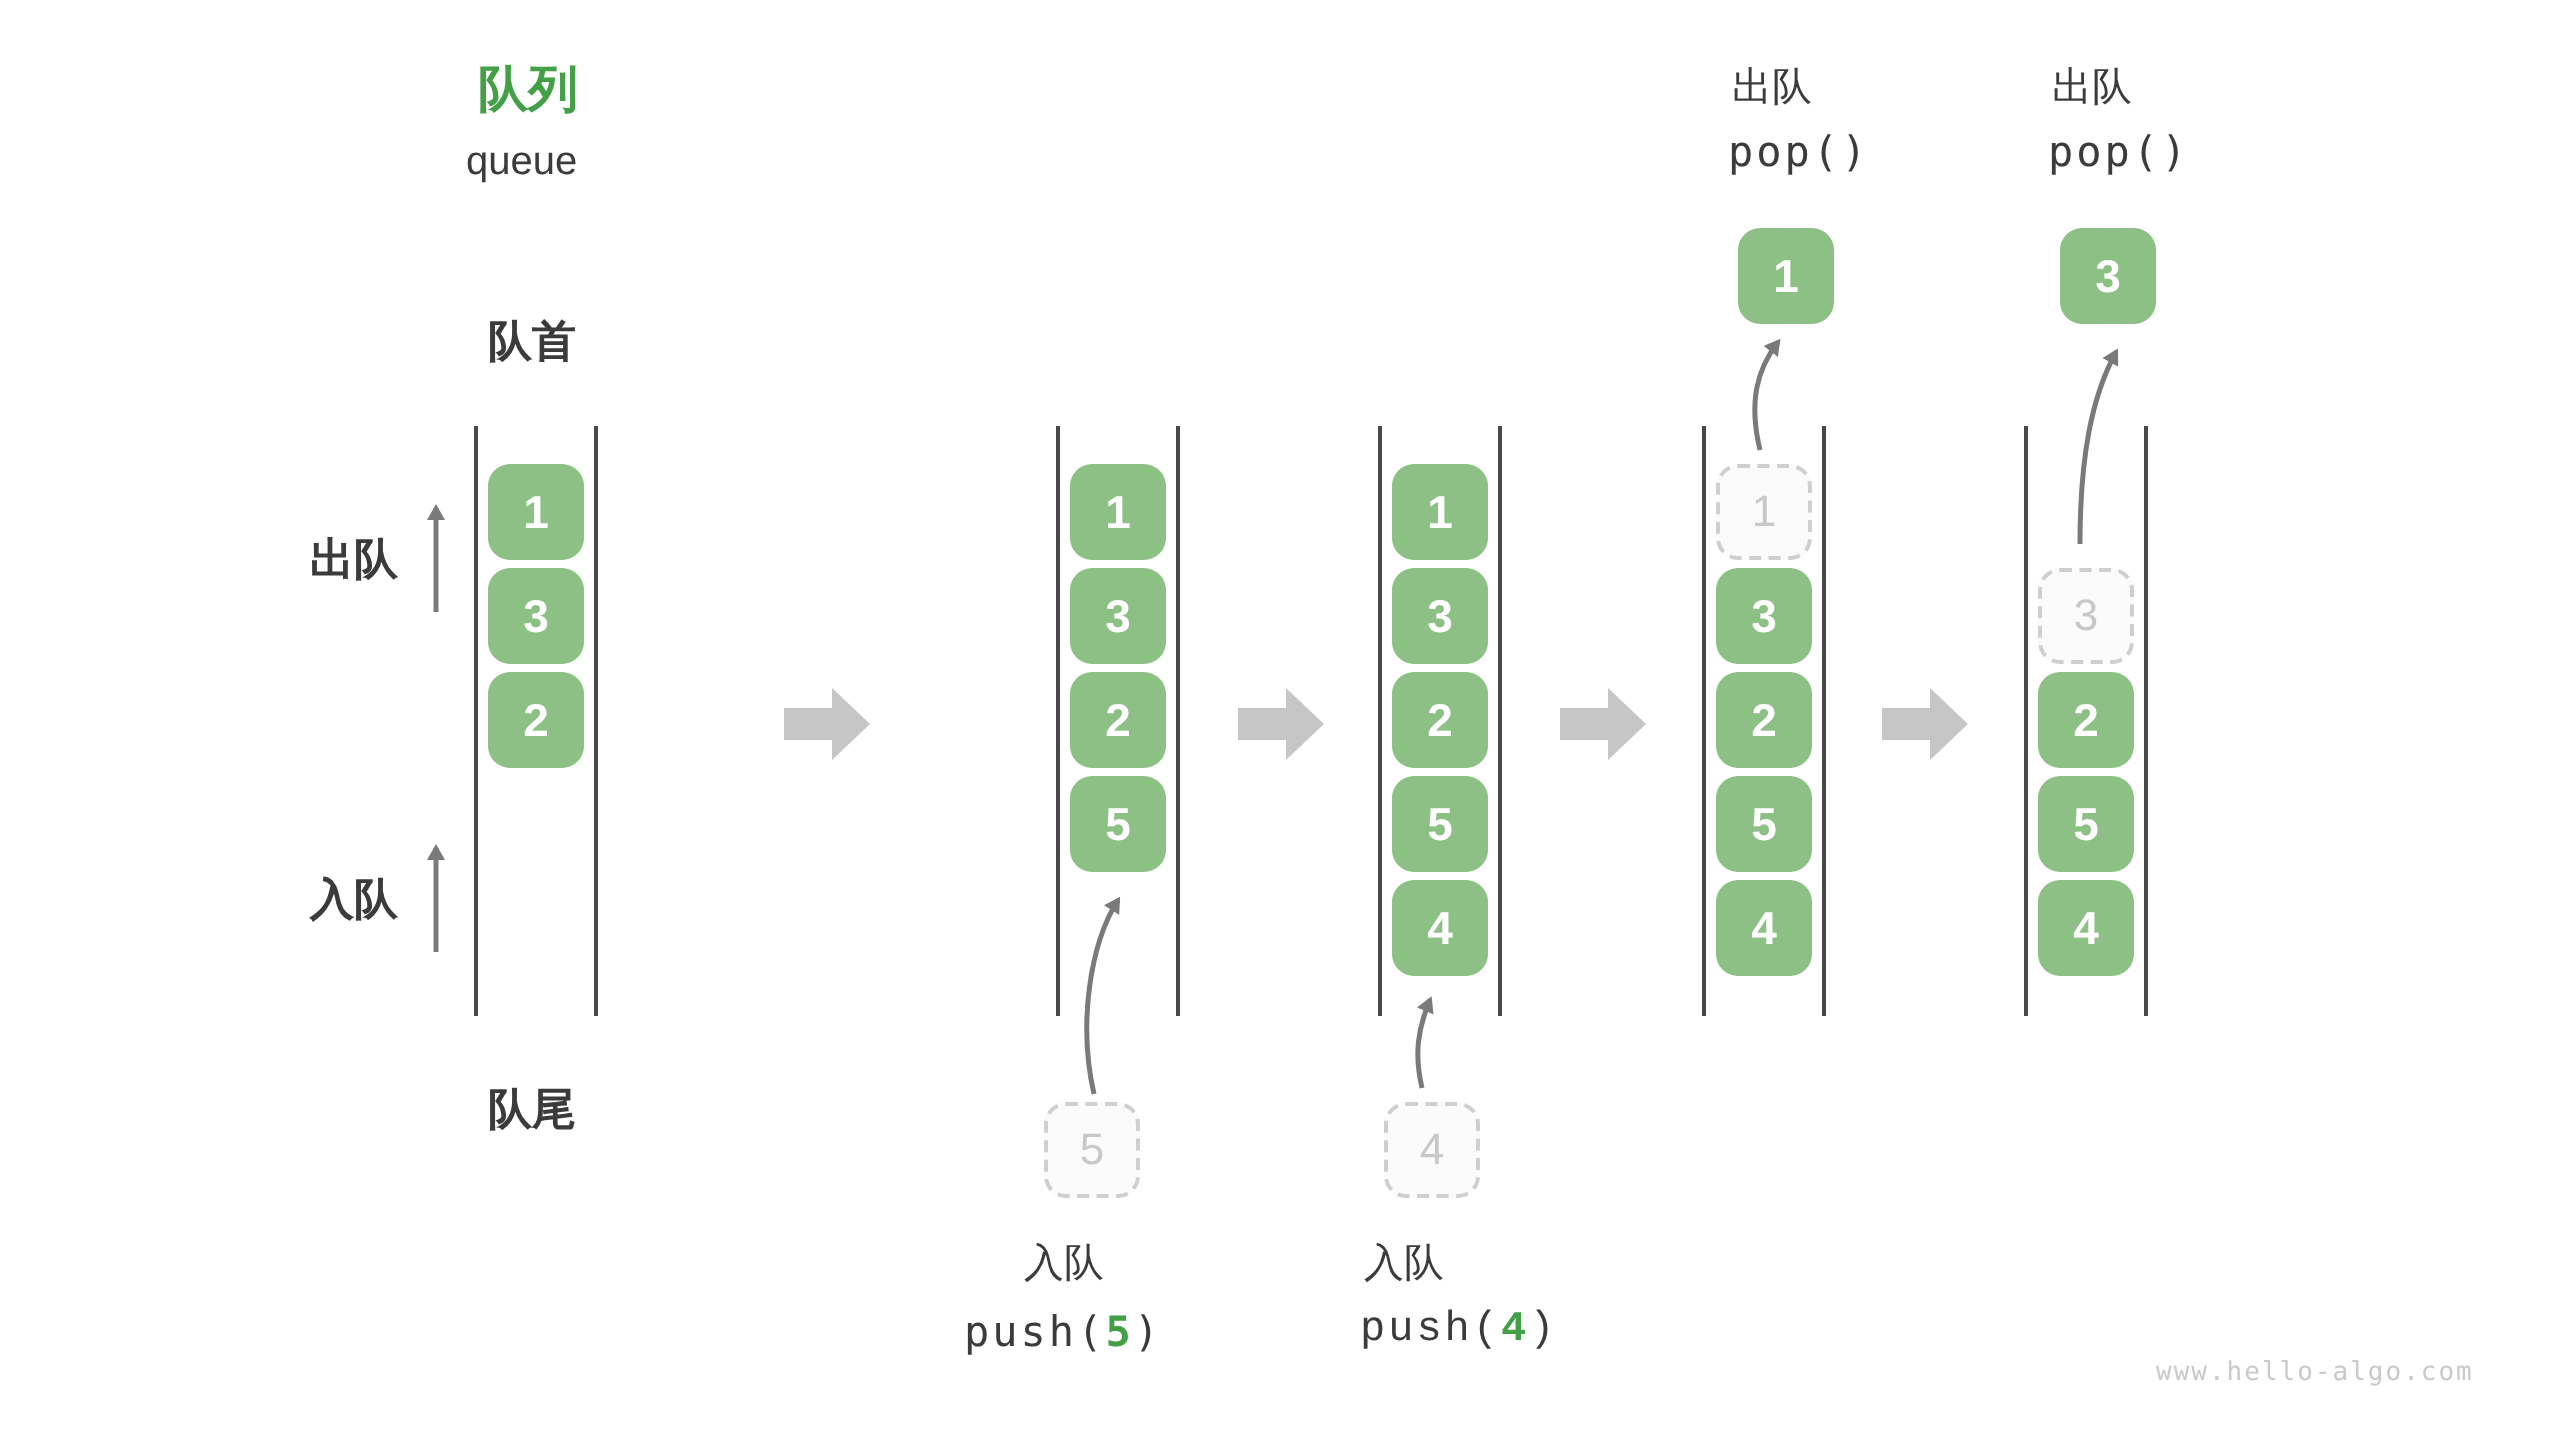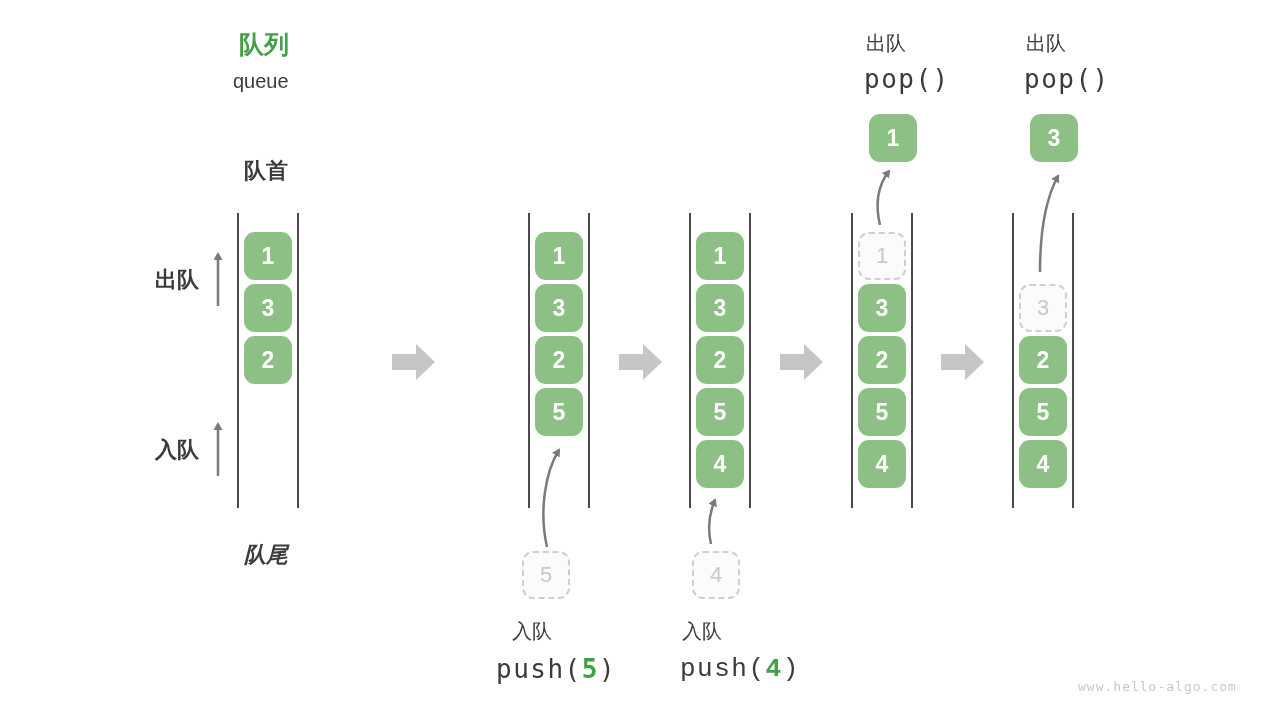--- a/index.html
+++ b/index.html
@@ -3,21 +3,21 @@
 <meta charset="utf-8">
 <style>
   html,body{margin:0;padding:0;background:#ffffff;}
   .canvas{position:relative;width:1240px;height:720px;background:#ffffff;overflow:hidden;
           font-family:"Liberation Sans","DejaVu Sans",sans-serif;color:#3b3b3b;}
   .abs{position:absolute;}
   .title-zh{font-size:25px;font-weight:bold;color:#43A047;}
   .title-en{font-size:20px;color:#3b3b3b;}
   .lbl{font-size:22px;font-weight:bold;color:#3b3b3b;white-space:nowrap;}
   .oplbl{font-size:20px;color:#3b3b3b;white-space:nowrap;}
-  .code{font-family:"DejaVu Sans Mono","Liberation Mono",monospace;font-size:26px;color:#3b3b3b;
+  .code{font-family:"DejaVu Sans Mono","Liberation Mono",monospace;font-size:21px;color:#3b3b3b;
         letter-spacing:1.5px;white-space:nowrap;}
   .code .arg{color:#43A047;font-weight:bold;}
   .wall{position:absolute;top:213px;height:295px;width:62px;box-sizing:border-box;
         border-left:2px solid #4a4a4a;border-right:2px solid #4a4a4a;}
   .box{position:absolute;width:48px;height:48px;border-radius:11px;background:#8CC084;
        color:#ffffff;font-size:23px;font-weight:bold;display:flex;align-items:center;
        justify-content:center;}
   .ghost{position:absolute;width:48px;height:48px;box-sizing:border-box;border-radius:11px;
          border:2px dashed #cfcfcf;background:#fbfbfb;color:#c8c8c8;font-size:22px;
          display:flex;align-items:center;justify-content:center;}
@@ -28,41 +28,41 @@
 </style>
 </head>
 <body>
 
 <div class="canvas">
 
   <div class="abs title-zh" style="left:239px;top:28px;">队列</div>
   <div class="abs title-en" style="left:233px;top:70px;">queue</div>
 
   <div class="abs lbl" style="left:244px;top:156px;">队首</div>
-  <div class="abs lbl" style="left:244px;top:540px;font-style:italic;">队尾</div>
+  <div class="abs lbl" style="left:244px;top:540px;">队尾</div>
   <div class="abs lbl" style="left:155px;top:265px;">出队</div>
   <div class="abs lbl" style="left:155px;top:435px;">入队</div>
 
   <div class="wall" style="left:237px;"></div>
   <div class="wall" style="left:528px;"></div>
   <div class="wall" style="left:689px;"></div>
   <div class="wall" style="left:851px;"></div>
   <div class="wall" style="left:1012px;"></div>
 
   <div class="box" style="left:244px;top:232px;">1</div>
   <div class="box" style="left:244px;top:284px;">3</div>
   <div class="box" style="left:244px;top:336px;">2</div>
 
   <div class="box" style="left:535px;top:232px;">1</div>
   <div class="box" style="left:535px;top:284px;">3</div>
   <div class="box" style="left:535px;top:336px;">2</div>
   <div class="box" style="left:535px;top:388px;">5</div>
   <div class="ghost" style="left:522px;top:551px;">5</div>
   <div class="abs oplbl" style="left:512px;top:618px;">入队</div>
-  <div class="abs code" style="left:496px;top:654px;"><span>push(</span><span class="arg">5</span><span>)</span></div>
+  <div class="abs code" style="left:482px;top:654px;"><span>push(</span><span class="arg">5</span><span>)</span></div>
 
   <div class="box" style="left:696px;top:232px;">1</div>
   <div class="box" style="left:696px;top:284px;">3</div>
   <div class="box" style="left:696px;top:336px;">2</div>
   <div class="box" style="left:696px;top:388px;">5</div>
   <div class="box" style="left:696px;top:440px;">4</div>
   <div class="ghost" style="left:692px;top:551px;">4</div>
   <div class="abs oplbl" style="left:682px;top:618px;">入队</div>
   <div class="abs code" style="left:680px;top:654px;font-family:Liberation Mono, monospace;"><span>push(</span><span class="arg">4</span><span>)</span></div>
 

